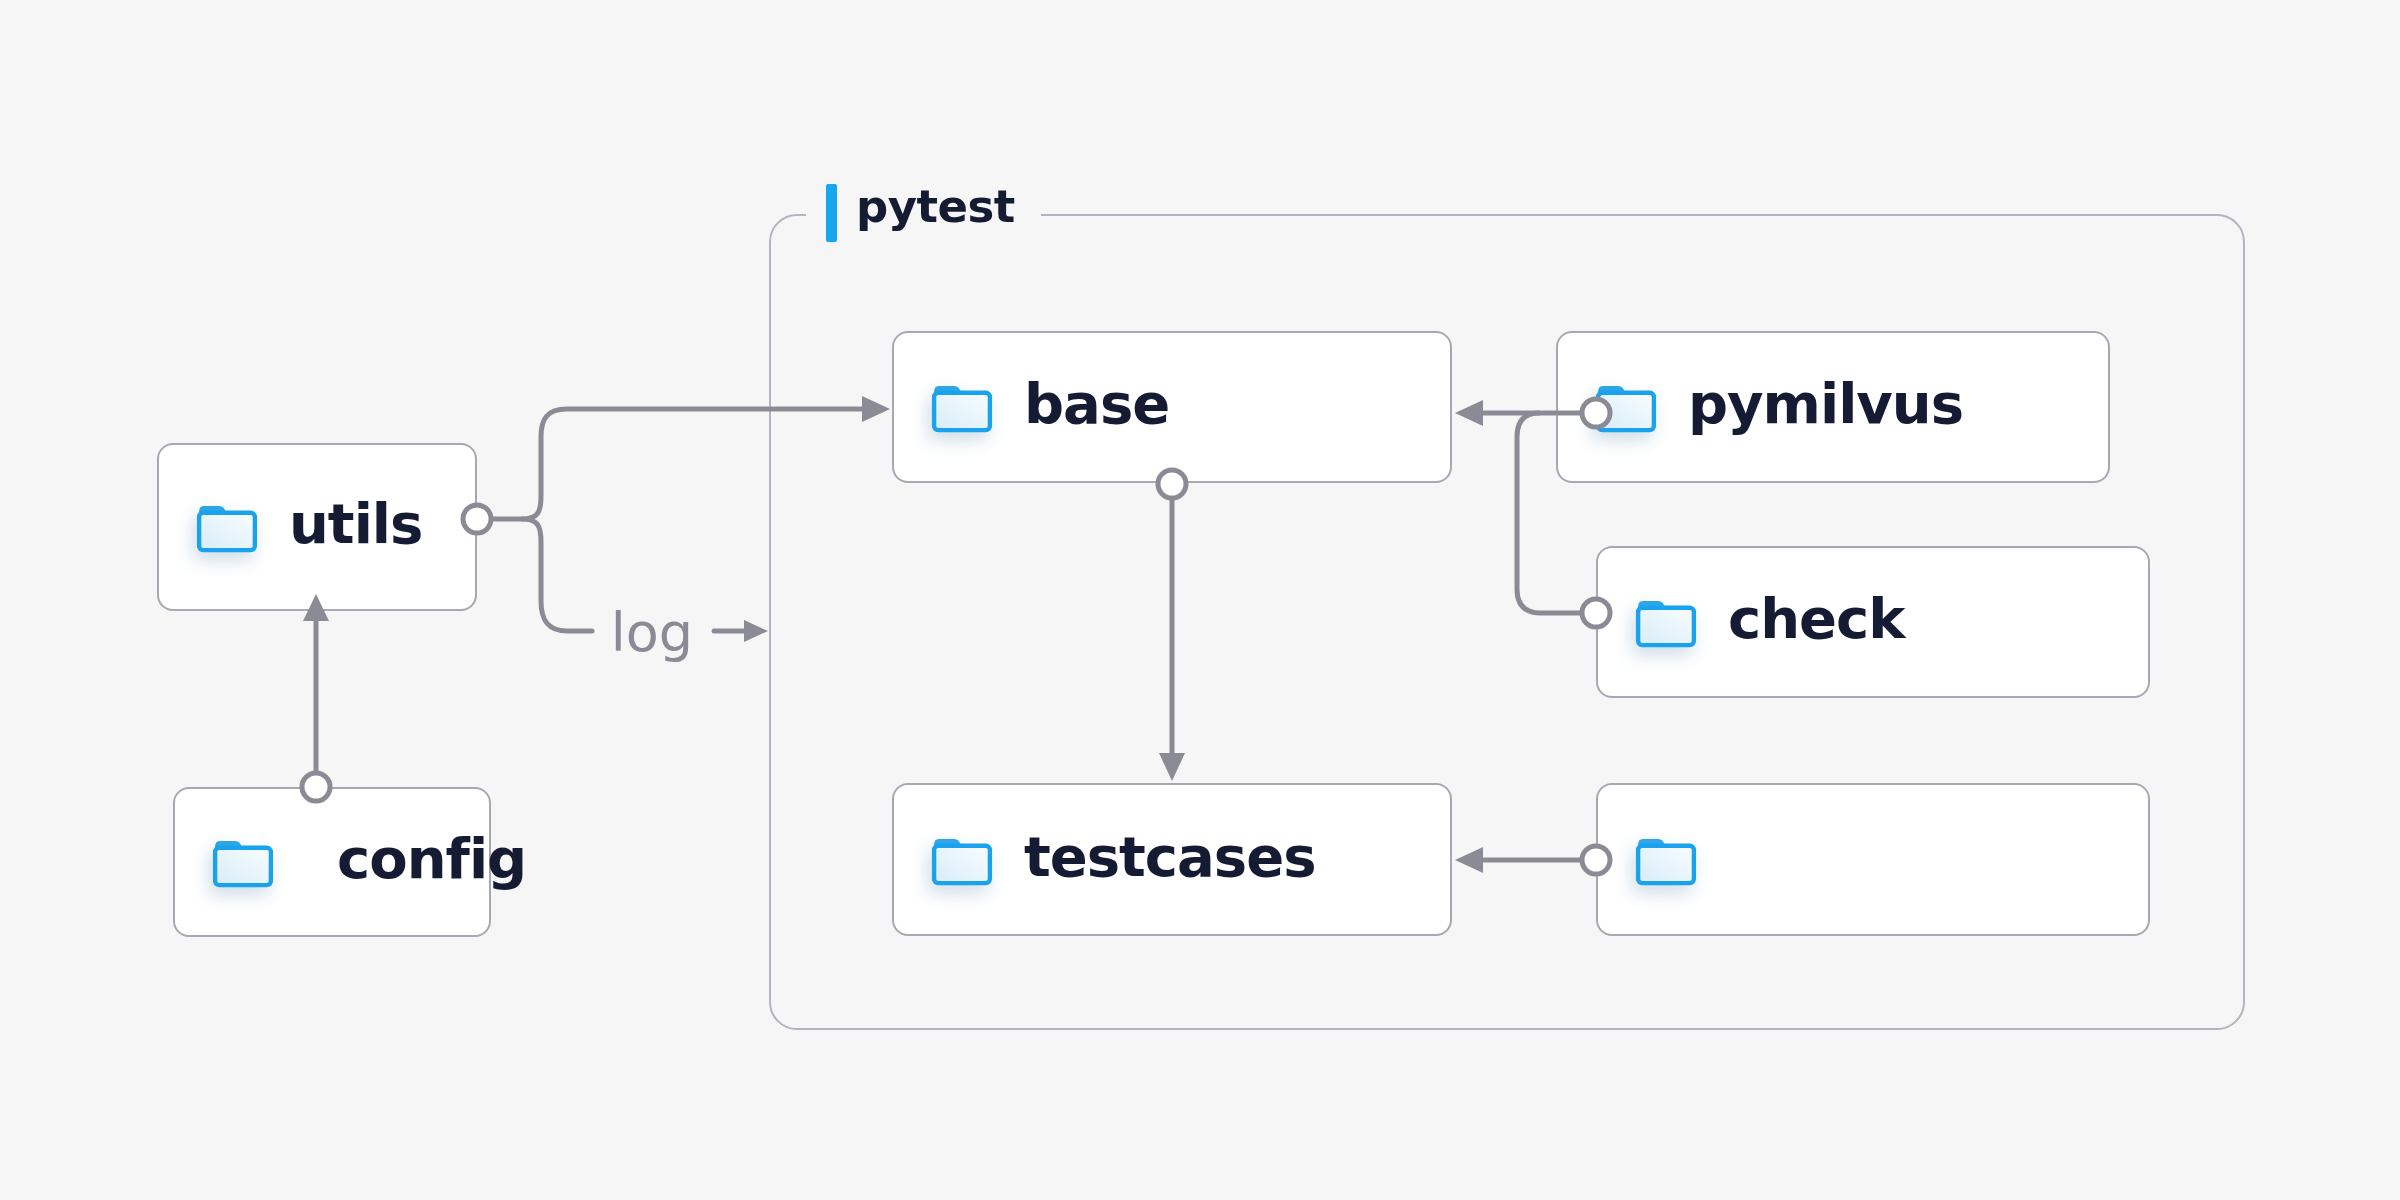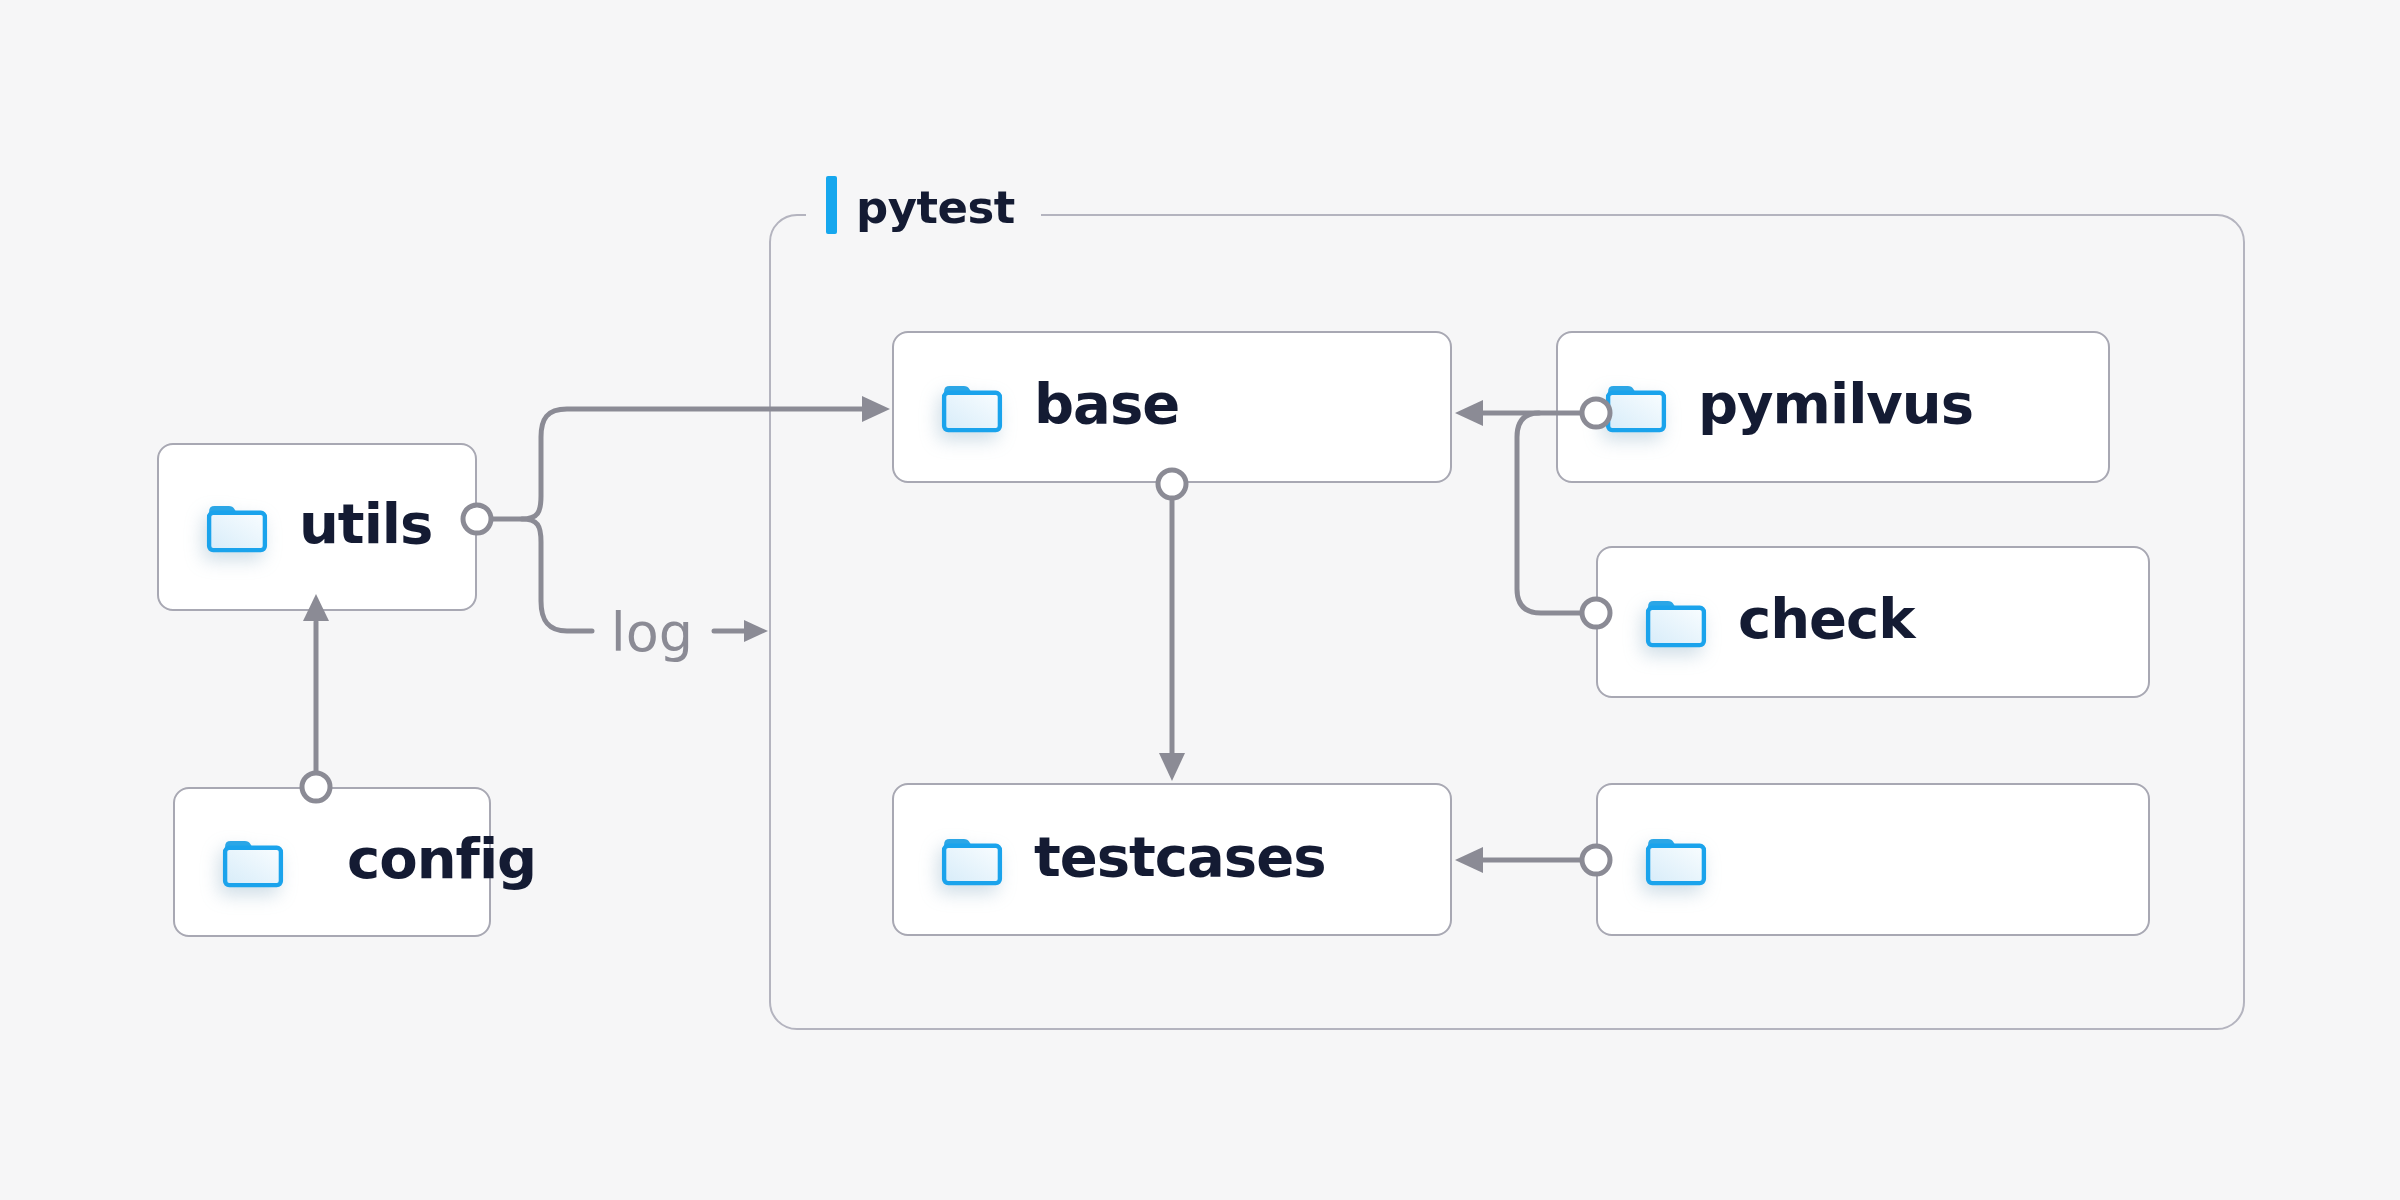--- a/index.html
+++ b/index.html
@@ -23,43 +23,43 @@
   .canvas{position:relative;width:2400px;height:1200px;background:var(--bg);}
 
   
   .group{
     position:absolute;left:769px;top:214px;width:1476px;height:816px;
     border:2px solid var(--group-border);
     border-radius:28px;
     z-index:1;
   }
   .group-label{
-    position:absolute;left:806px;top:172px;height:62px;
-    display:inline-flex;align-items:flex-end;
+    position:absolute;left:806px;top:184px;height:62px;
+    display:inline-flex;align-items:flex-start;
     background:var(--bg);
     padding:0 26px 0 20px;
     z-index:4;
   }
   .accent-bar{
     display:inline-block;width:11px;height:58px;border-radius:2px;
     background:var(--accent);margin-right:19px;flex:none;
   }
   .group-label-text{
     font-size:45px;font-weight:600;color:var(--ink);letter-spacing:-0.5px;
     line-height:1;padding-bottom:4px;
   }
 
   
   .node{
     position:absolute;
     background:var(--node-bg);
     border:2px solid var(--node-border);
     border-radius:16px;
     display:flex;align-items:center;
-    padding-left:44px;
+    padding-left:34px;
     z-index:2;
   }
   #node-utils    {left:157px; top:443px; width:320px; height:168px;}
   #node-config   {left:173px; top:787px; width:318px; height:150px;gap:32px;}
   #node-base     {left:892px; top:331px; width:560px; height:152px;}
   #node-pymilvus {left:1556px;top:331px; width:554px; height:152px;align-items:center;}
   #node-check    {left:1596px;top:538px; width:554px; height:152px;margin-top:8px;}
   #node-testcases{left:892px; top:783px; width:560px; height:153px;text-align:center;}
   #node-common   {left:1596px;top:783px; width:554px; height:153px;}
 

